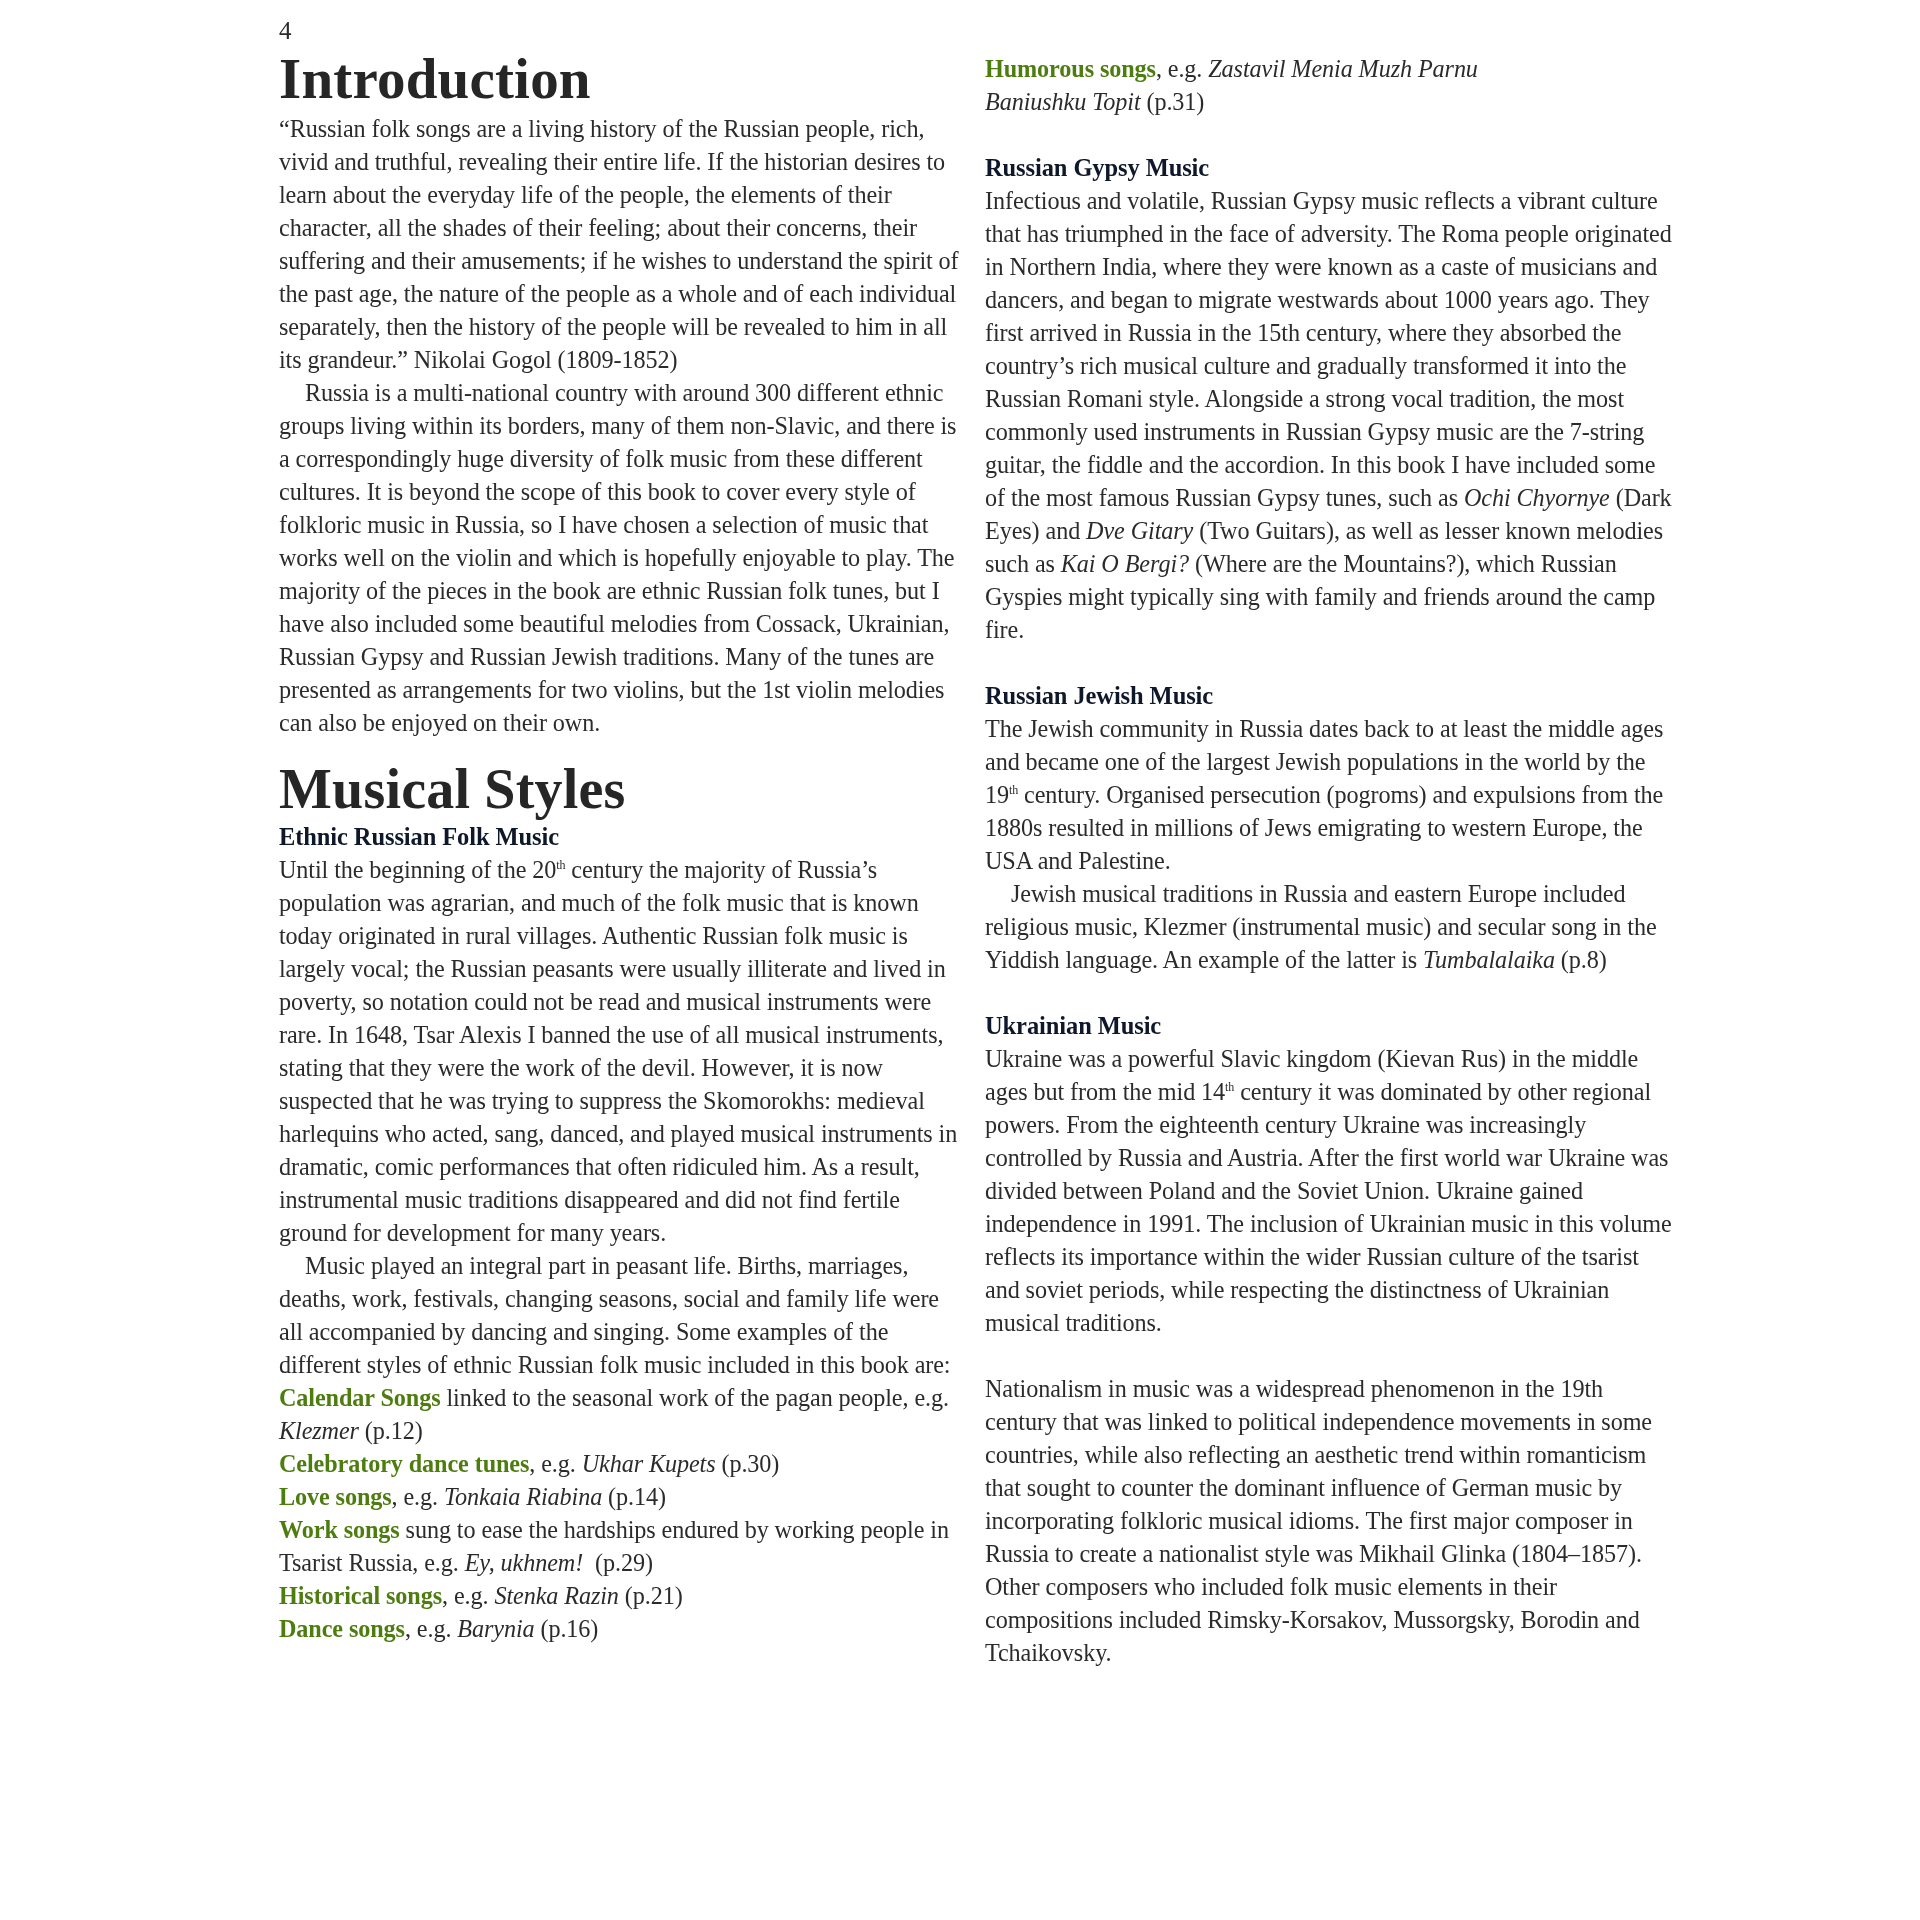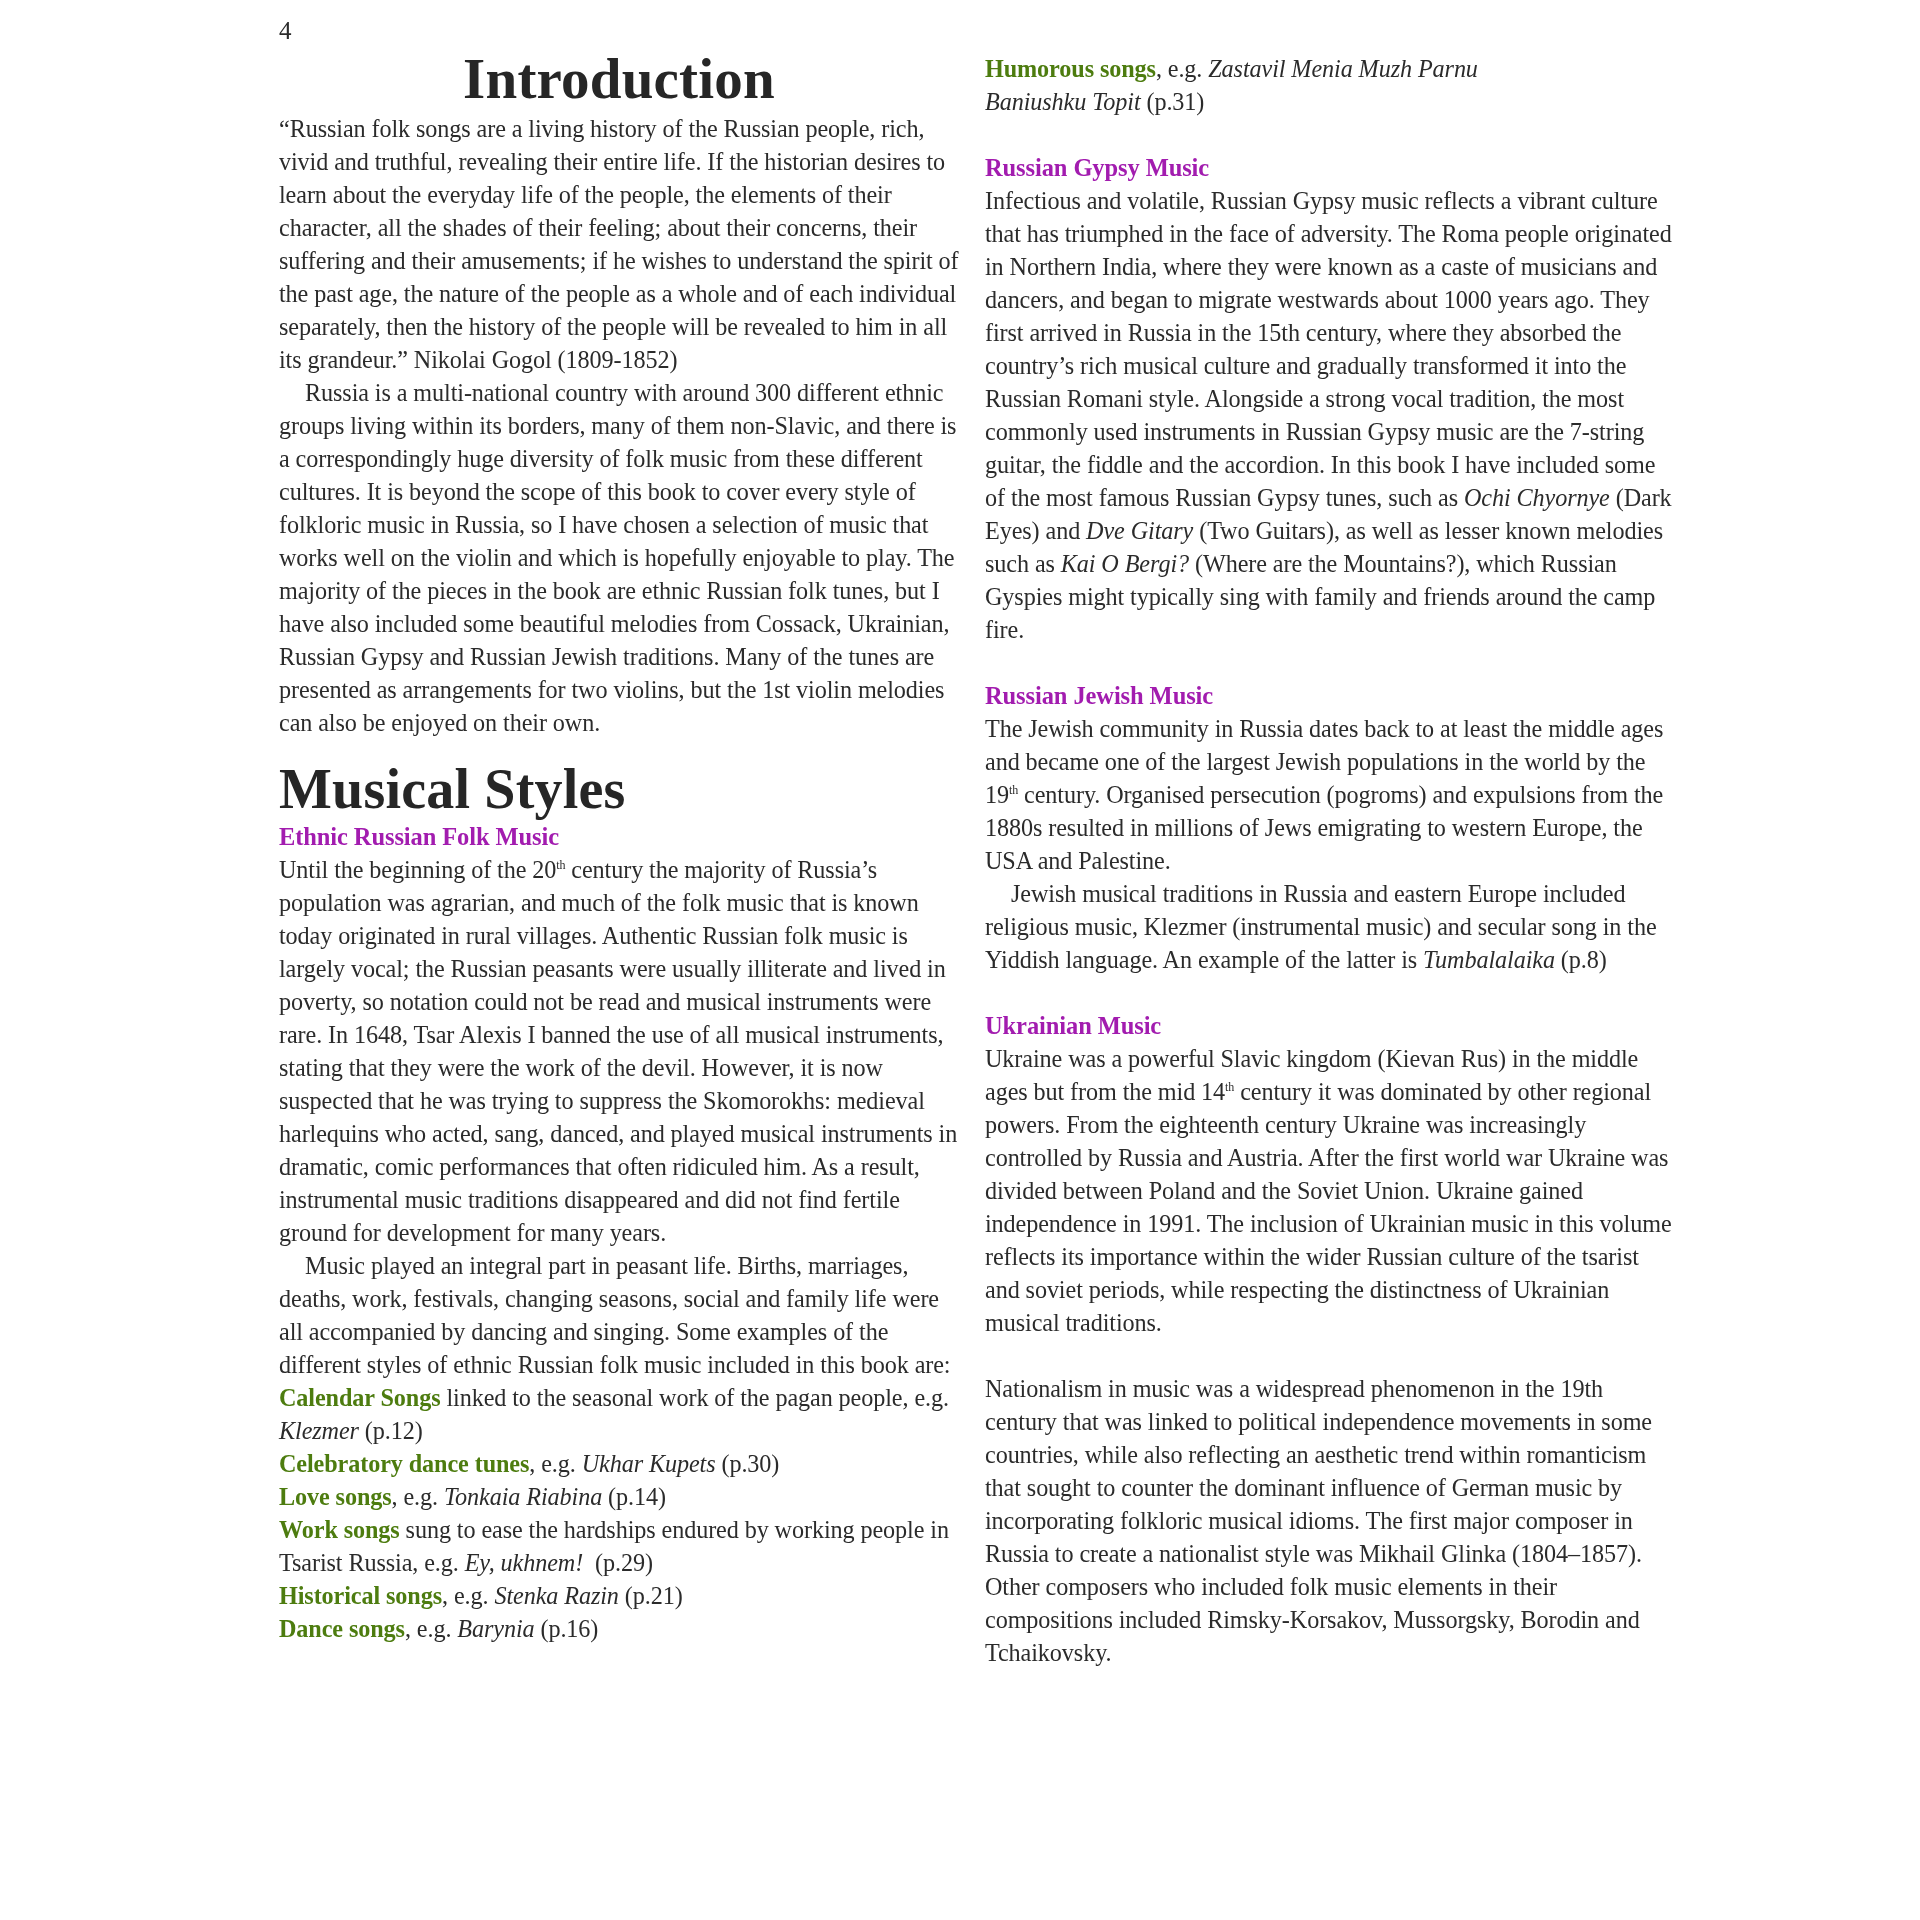--- a/index.html
+++ b/index.html
@@ -17,37 +17,37 @@
     font-size: 24.2px; line-height: 33px;
     letter-spacing: -0.1px;
   }
   .col-left { left: 279px; width: 680px; }
   .col-right { left: 985px; width: 690px; }
   h1 {
     margin: 0; font-weight: bold; font-size: 56px; line-height: 57px;
     letter-spacing: 0.2px; color: #262626;
   }
   h2 {
-    margin: 0; font-weight: bold; font-size: 24.5px; line-height: 33px; color: #a21caf;
+    margin: 0; font-weight: bold; font-size: 24.5px; line-height: 33px; color: #0f172a;
   }
   p { margin: 0; }
   .indent { text-indent: 26px; }
   .gap { height: 33px; }
   b { font-weight: bold; color: #4d7c0f; }
   i { font-style: italic; }
   sup { font-size: 12px; line-height: 0; vertical-align: 9px; }
   .list-item { margin: 0; }
 </style>
 </head>
 <body>
 
 <div class="page-number">4</div>
 
 <div class="col col-left" style="top:48px;">
-  <h1 style="font-size:57px;line-height:62px;margin-bottom:2px;text-align:center;">Introduction</h1>
+  <h1 style="font-size:57px;line-height:62px;margin-bottom:2px;">Introduction</h1>
   <p>“Russian folk songs are a living history of the Russian people, rich, vivid and truthful, revealing their entire life. If the historian desires to learn about the everyday life of the people, the elements of their character, all the shades of their feeling; about their concerns, their suffering and their amusements; if he wishes to understand the spirit of the past age, the nature of the people as a whole and of each individual separately, then the history of the people will be revealed to him in all its grandeur.” Nikolai Gogol (1809-1852)</p>
   <p class="indent">Russia is a multi-national country with around 300 different ethnic groups living within its borders, many of them non-Slavic, and there is a correspondingly huge diversity of folk music from these different cultures. It is beyond the scope of this book to cover every style of folkloric music in Russia, so I have chosen a selection of music that works well on the violin and which is hopefully enjoyable to play. The majority of the pieces in the book are ethnic Russian folk tunes, but I have also included some beautiful melodies from Cossack, Ukrainian, Russian Gypsy and Russian Jewish traditions. Many of the tunes are presented as arrangements for two violins, but the 1st violin melodies can also be enjoyed on their own.</p>
 
   <div style="height:22px;"></div>
   <h1 style="margin-bottom:2px;">Musical Styles</h1>
 
   <h2>Ethnic Russian Folk Music</h2>
   <p><span>Until the beginning of the 20</span><sup>th</sup><span> century the majority of Russia’s population was agrarian, and much of the folk music that is known today originated in rural villages. Authentic Russian folk music is largely vocal; the Russian peasants were usually illiterate and lived in poverty, so notation could not be read and musical instruments were rare. In 1648, Tsar Alexis I banned the use of all musical instruments, stating that they were the work of the devil. However, it is now suspected that he was trying to suppress the Skomorokhs: medieval harlequins who acted, sang, danced, and played musical instruments in dramatic, comic performances that often ridiculed him. As a result, instrumental music traditions disappeared and did not find fertile ground for development for many years.</span></p>
   <p class="indent">Music played an integral part in peasant life. Births, marriages, deaths, work, festivals, changing seasons, social and family life were all accompanied by dancing and singing. Some examples of the different styles of ethnic Russian folk music included in this book are:</p>
 

